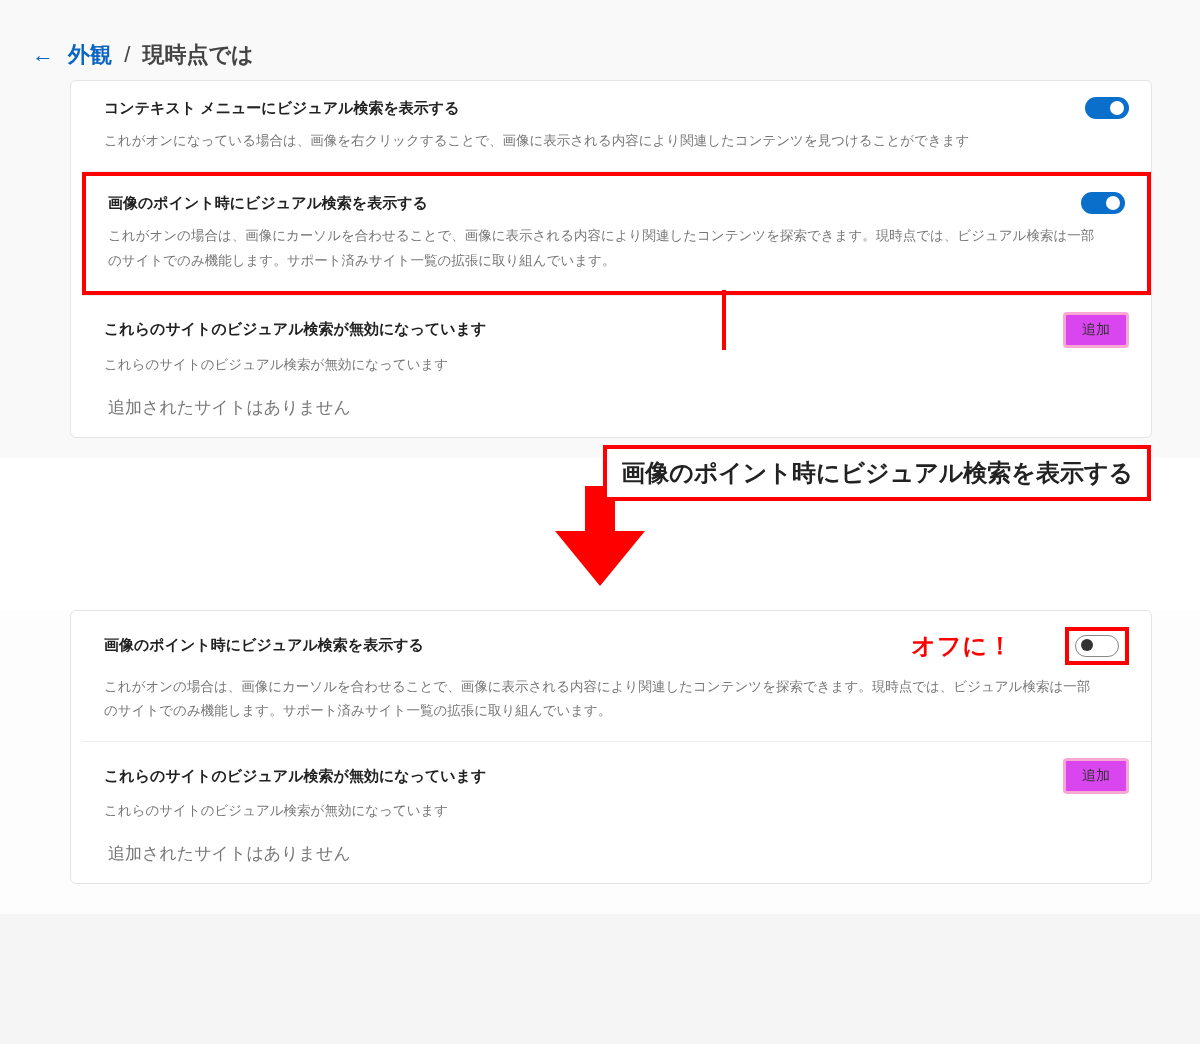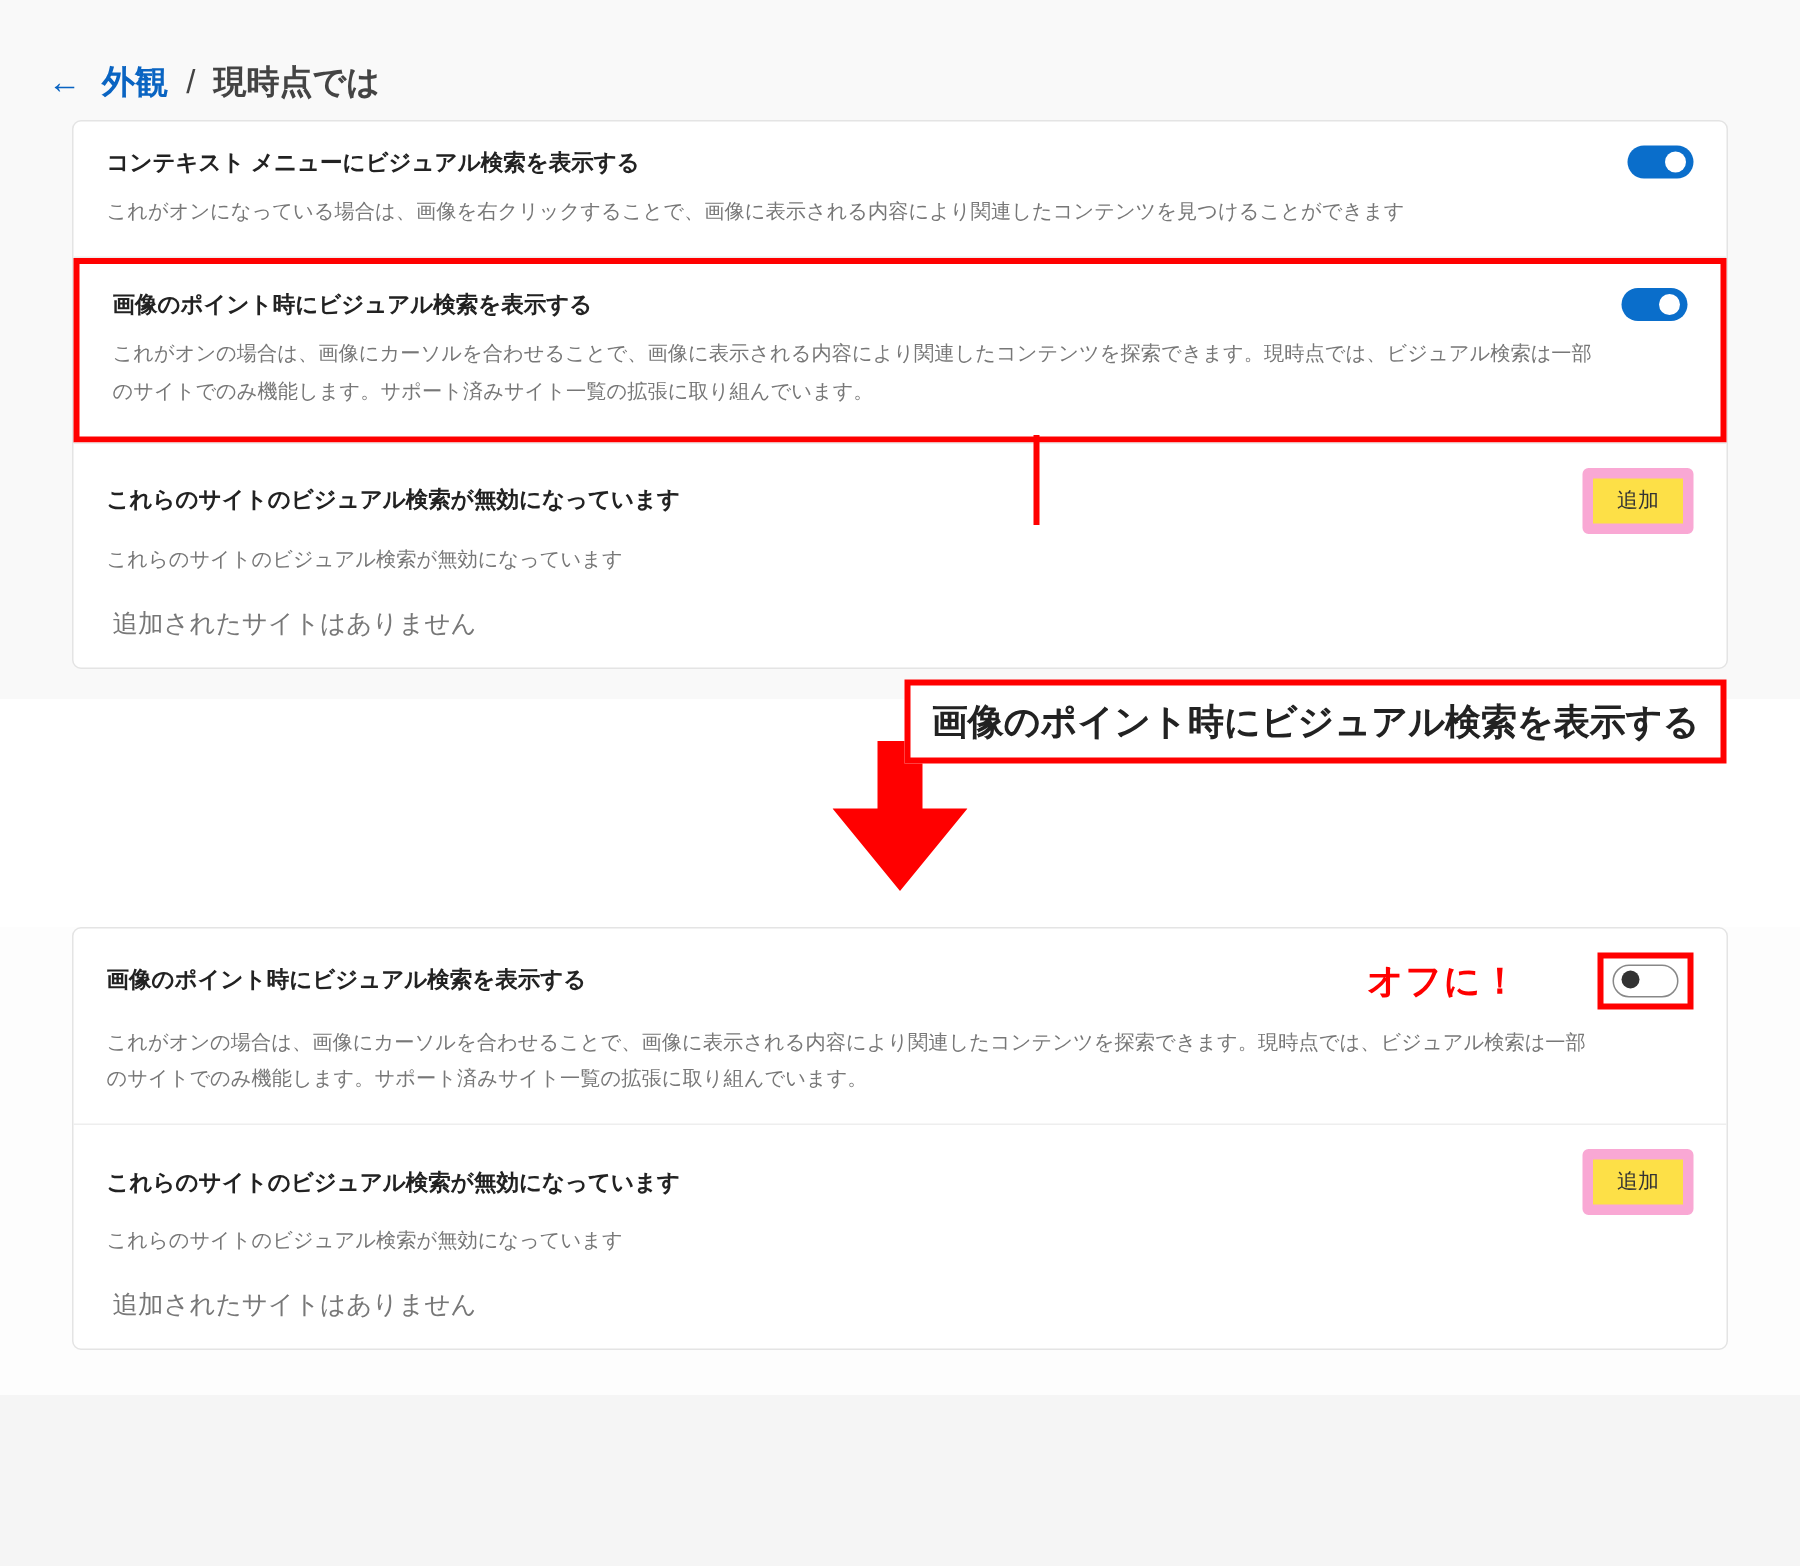--- a/index.html
+++ b/index.html
@@ -31,24 +31,25 @@
   .crumb-link { color: #0a64c2; font-weight: 700; }
   .crumb-sep { color: #444; padding: 0 6px; font-weight: 400; }
   .crumb-cur { color: #444; font-weight: 700; }
   .intro {
     padding: 18px 48px 22px 70px;
     font-size: 15px;
     color: #333;
     line-height: 1.9;
   }
   .card-wrap {
-    margin: 0 48px 0 48px;
+    margin: 0 48px 0 70px;
     background: #fff;
     border: 1px solid #e4e4e4;
     border-radius: 6px;
+    padding-left: 11px;
   }
   .card-row {
     padding: 16px 22px 18px 22px;
     border-top: 1px solid #eee;
     position: relative;
   }
   .card-row:first-child { border-top: none; }
   .row-head {
     display: flex;
     align-items: center;
@@ -127,25 +128,25 @@
   .callout-line {
     position: absolute;
     background: #ff0000;
     width: 4px;
     height: 60px;
     left: 640px;
     top: 118px;
     z-index: 4;
   }
   .add-btn {
-    border: 7px solid #f9a8d4;
+    border: 3px solid #f9a8d4;
     border-radius: 4px;
     padding: 6px 16px;
     font-size: 14px;
-    background: #fde047;
+    background: #d946ef;
     cursor: pointer;
     color: #333;
   }
   .arrow-zone {
     display: flex;
     justify-content: center;
     padding: 28px 0 24px 0;
     background: #fff;
   }
   .page-bottom {

